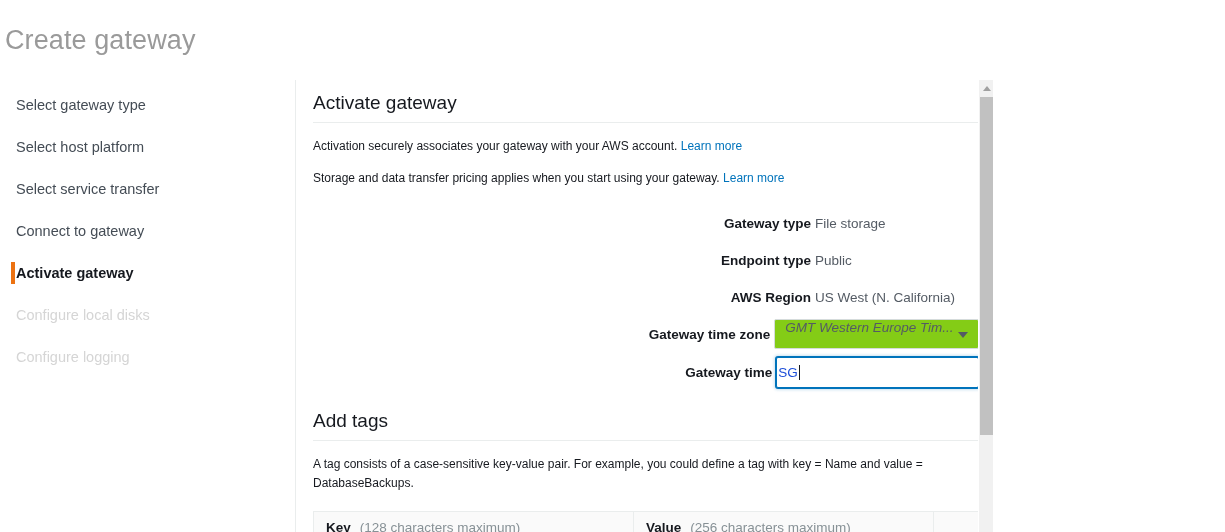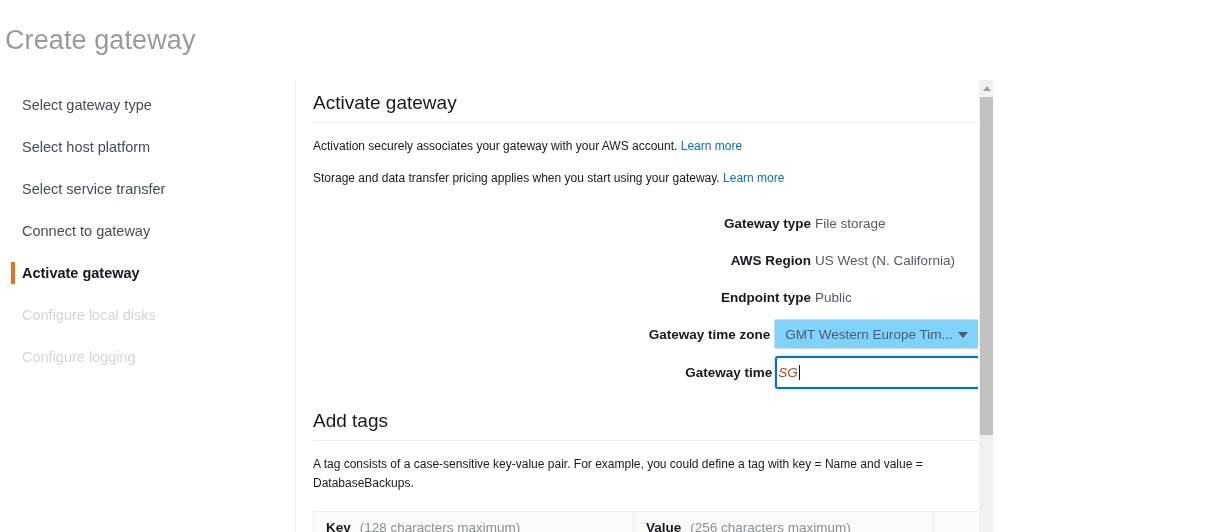--- a/index.html
+++ b/index.html
@@ -39,21 +39,21 @@
   .wizard-nav {
     position: absolute;
     left: 0px;
     top: 84px;
     width: 295px;
   }
   .wizard-step {
     position: relative;
     height: 42px;
     line-height: 42px;
-    padding-left: 22px;
+    padding-left: 16px;
     font-size: 14.5px;
     color: #444c55;
     white-space: nowrap;
     cursor: pointer;
   }
   .wizard-step.active {
     font-weight: bold;
     color: #16191f;
   }
   .wizard-step.active .step-marker {
@@ -146,29 +146,29 @@
   }
 
   
   .select-box {
     position: relative;
     width: 219px;
     height: 30px;
     box-sizing: border-box;
     border: 1px solid #d5dbdb;
     border-radius: 2px;
-    background: #7dd3fc;
-    display: flex;
-    align-items: center;
+    background: #84cc16;
+    display: flex;
     padding: 0 28px 0 10px;
     font-size: 13.5px;
     color: #545b64;
     cursor: pointer;
     white-space: nowrap;
     overflow: hidden;
+    font-style: italic;
   }
   .select-caret {
     position: absolute;
     right: 10px;
     top: 12px;
     width: 0;
     height: 0;
     border-left: 5px solid transparent;
     border-right: 5px solid transparent;
     border-top: 6px solid #545b64;
@@ -181,24 +181,23 @@
     height: 31px;
     box-sizing: border-box;
     border: 1px solid #0073bb;
     border-radius: 2px;
     background: #ffffff;
     box-shadow: 0 0 0 1px #0073bb, 0 0 3px 2px rgba(0,115,187,0.20);
     display: flex;
     align-items: center;
     padding: 0 1px;
     font-size: 13.5px;
-    color: #c2410c;
+    color: #1d4ed8;
     cursor: text;
     white-space: nowrap;
-    font-style: italic;
   }
   .caret {
     display: inline-block;
     width: 1px;
     height: 15px;
     background: #16191f;
     margin-left: 1px;
   }
 
   
@@ -321,27 +320,27 @@
       </p>
 
       <div class="form">
 
         <div class="form-row">
           <div class="form-label">Gateway type</div>
           <div class="form-value">File storage</div>
         </div>
 
         <div class="form-row">
+          <div class="form-label">Endpoint type</div>
+          <div class="form-value">Public</div>
+        </div>
+
+        <div class="form-row">
           <div class="form-label">AWS Region</div>
           <div class="form-value">US West (N. California)</div>
-        </div>
-
-        <div class="form-row">
-          <div class="form-label">Endpoint type</div>
-          <div class="form-value">Public</div>
         </div>
 
         <div class="form-row has-control">
           <div class="form-label">Gateway time zone</div>
           <div class="select-box">
             <span>GMT Western Europe Tim...</span>
             <span class="select-caret"></span>
           </div>
         </div>
 

